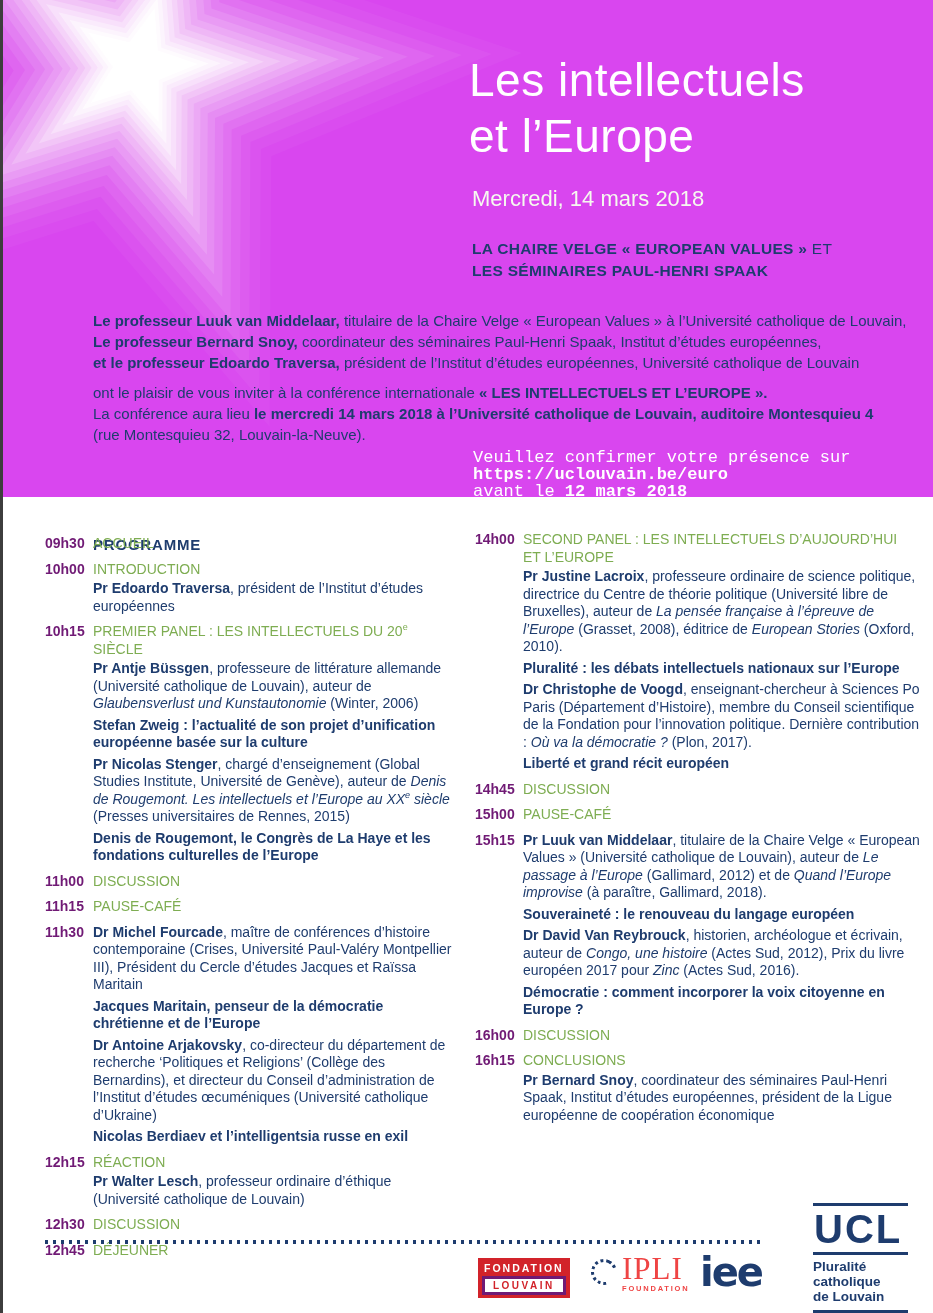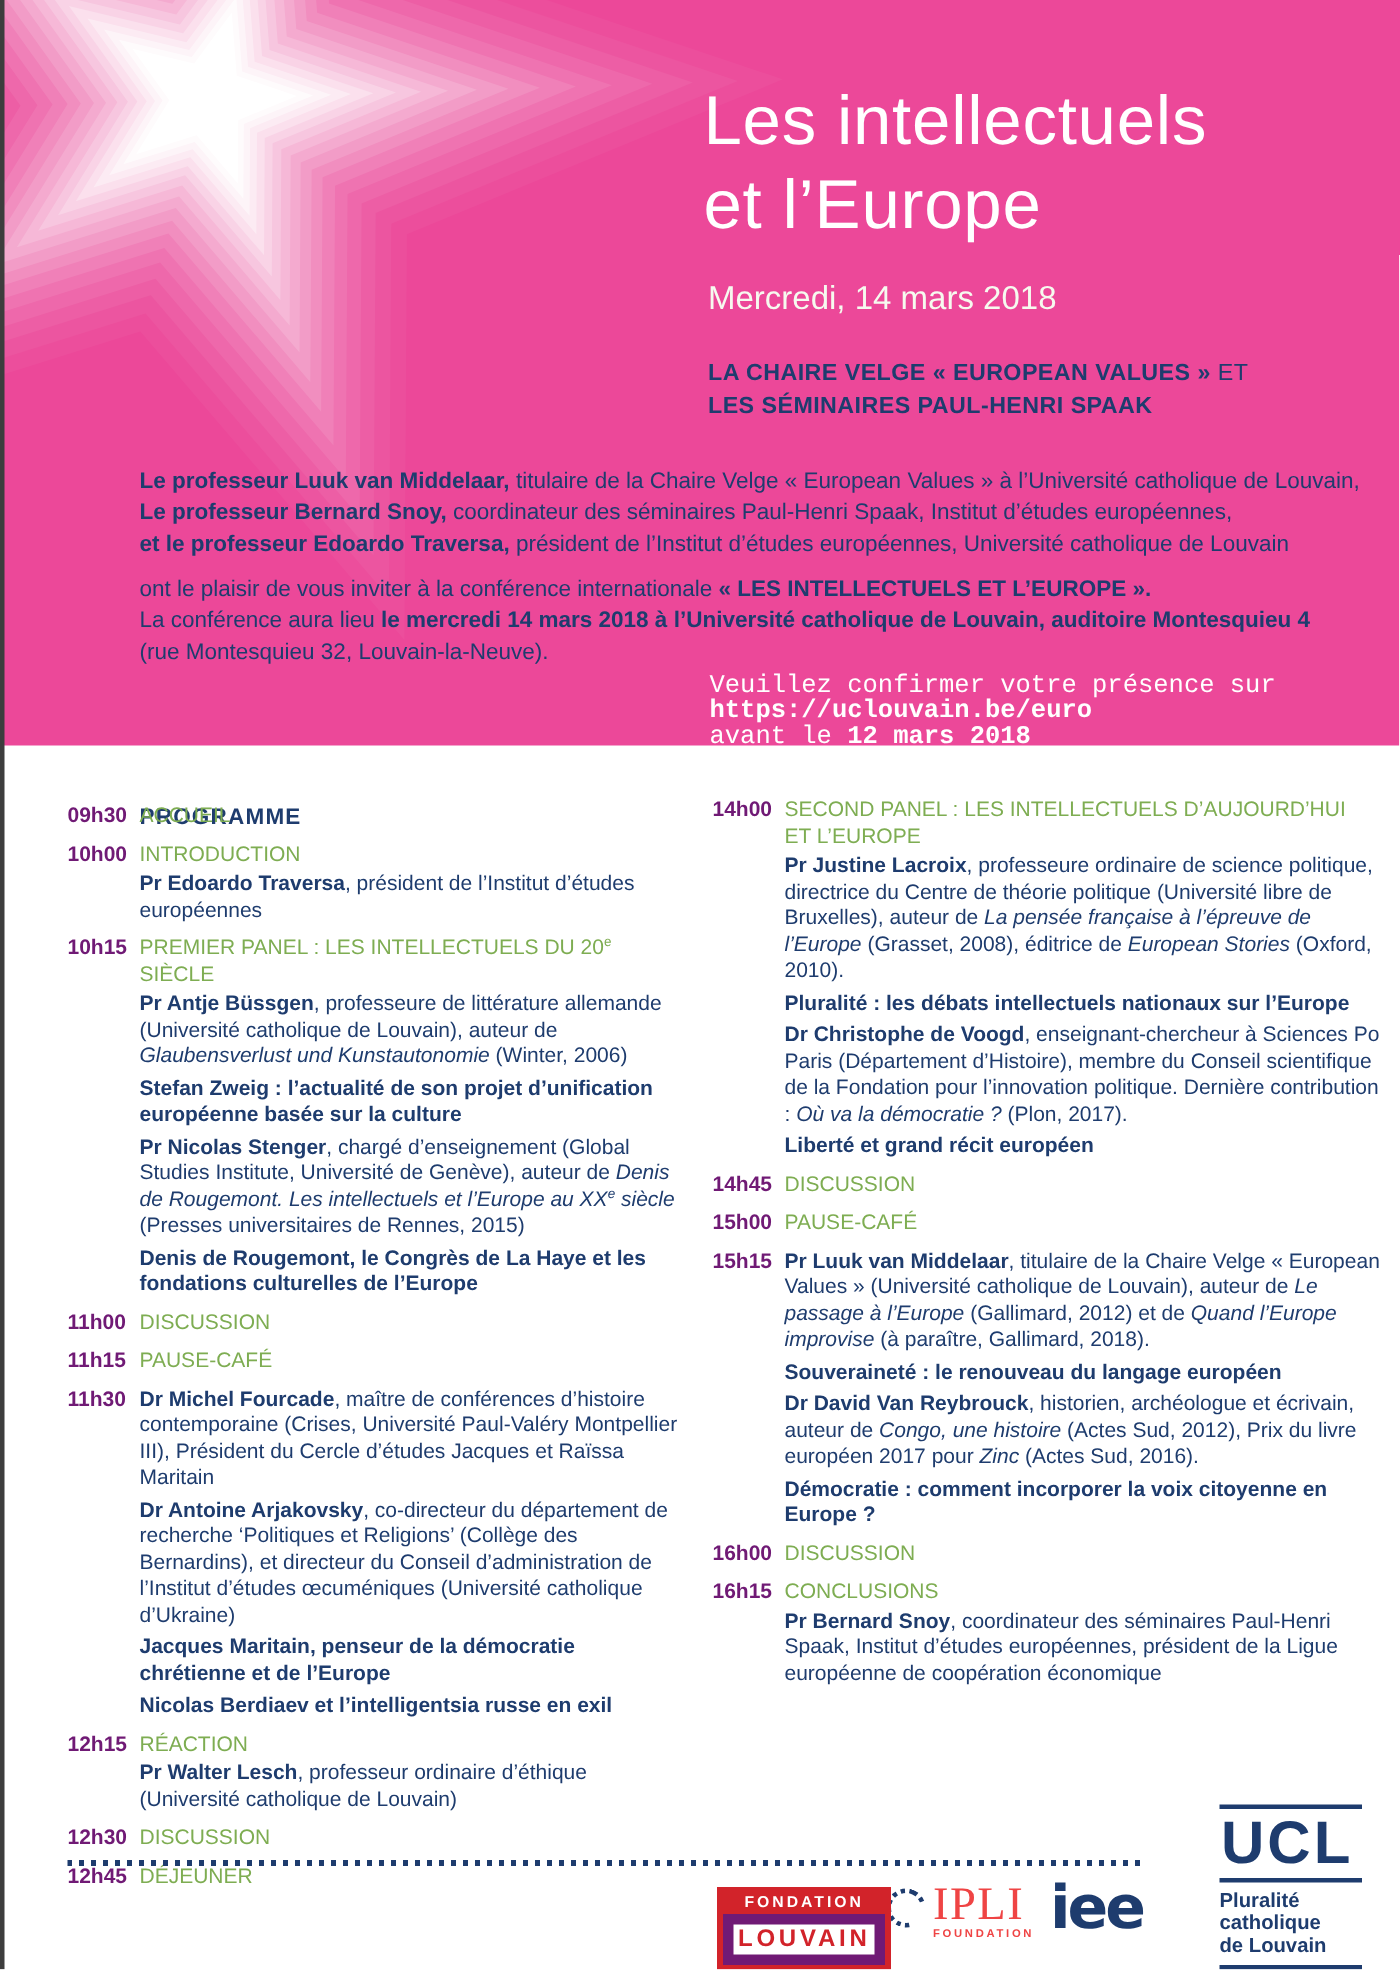--- a/index.html
+++ b/index.html
@@ -1,21 +1,21 @@
 <!DOCTYPE html>
 <html lang="fr"><head>
 <meta charset="utf-8">
 <style>
   html,body{margin:0;padding:0;background:#fff;}
   body{font-family:"Liberation Sans",sans-serif;color:#1e3c6e;}
   .page{position:relative;width:933px;height:1313px;background:#ffffff;overflow:hidden;}
   .scan-edge{position:absolute;left:0;top:0;width:3px;height:1313px;background:#3d3d3d;z-index:30;}
 
   
-  .hero{position:absolute;left:0;top:0;width:933px;height:497px;background:#ec4899;overflow:hidden;}
+  .hero{position:absolute;left:0;top:0;width:933px;height:497px;background:#d946ef;overflow:hidden;}
   .hero svg{position:absolute;left:0;top:0;display:block;}
   .title{position:absolute;left:469px;top:52px;color:#ffffff;font-size:46px;line-height:56px;font-weight:400;letter-spacing:.5px;}
   .date{position:absolute;left:472px;top:186px;color:#f6faef;font-size:22px;font-weight:400;}
   .subtitle{position:absolute;left:472px;top:238px;color:#1e3c6e;font-size:15.5px;line-height:22px;letter-spacing:.3px;}
   .intro{position:absolute;left:93px;top:310px;width:836px;font-size:15px;line-height:21px;color:#1e3c6e;}
   .intro2{position:absolute;left:93px;top:382px;width:836px;font-size:15px;line-height:21px;color:#1e3c6e;}
   .confirm{position:absolute;left:473px;top:449px;color:#ffffff;font-size:17px;line-height:17px;font-family:Liberation Mono, monospace;}
 
   
   .programme-title{position:absolute;left:93px;top:506px;font-size:15px;font-weight:700;letter-spacing:.8px;color:#1e3c6e;margin-top:30px;}
@@ -32,22 +32,22 @@
   .seg{white-space:pre-wrap;}
   .b{font-weight:700;}
   .i{font-style:italic;}
   .sup{font-size:9px;vertical-align:super;line-height:0;}
 
   
   .dotline{position:absolute;left:45px;top:1240px;width:716px;height:4px;
     background-image:repeating-linear-gradient(90deg,#1e3c6e 0 3px,transparent 3px 8px);}
   .fondation{position:absolute;left:478px;top:1258px;background:#d2232a;padding:4px 4px 3px;z-index:5;}
   .fondation-l1{color:#fff;font-size:10.5px;font-weight:700;letter-spacing:2px;text-align:center;padding:0 2px 2px;}
-  .fondation-l2{background:#fff;color:#d2232a;font-size:16px;font-weight:800;letter-spacing:2.5px;text-align:center;
-    border:7px solid #701a75;padding:1px 3px;}
+  .fondation-l2{background:#fff;color:#d2232a;font-size:10px;font-weight:800;letter-spacing:2.5px;text-align:center;
+    border:3px solid #701a75;padding:1px 3px;}
   .ipli{position:absolute;left:591px;top:1253px;display:flex;align-items:flex-start;color:#ef4444;}
   .ipli-icon{width:20px;height:20px;border:3.5px dotted #1e3c6e;border-radius:50%;border-right-color:transparent;
     transform:rotate(25deg);margin:6px 5px 0 0;}
   .ipli-name{font-family:"Liberation Serif",serif;font-size:31px;line-height:31px;letter-spacing:1px;}
   .ipli-sub{font-size:7.5px;font-weight:700;letter-spacing:1.8px;margin-top:0;}
   .iee{position:absolute;left:700px;top:1252px;color:#1e3c6e;font-size:40px;line-height:40px;font-weight:800;
     letter-spacing:-2px;font-family:"DejaVu Sans",sans-serif;}
   .ucl{position:absolute;left:813px;top:1203px;width:95px;color:#1e3c6e;}
   .ucl-rule{height:3px;background:#1e3c6e;}
   .ucl-acronym{font-size:40px;line-height:46px;font-weight:700;letter-spacing:2px;padding-left:1px;}
@@ -160,22 +160,22 @@
           <div class="blocks"></div>
         </div>
       </div>
 
       <div class="entry">
         <span class="time">11h30</span>
         <div class="econtent">
 
           <div class="blocks">
             <div class="block"><span class="seg b">Dr Michel Fourcade</span><span class="seg">, maître de conférences d’histoire contemporaine (Crises, Université Paul-Valéry Montpellier III), Président du Cercle d’études Jacques et Raïssa Maritain</span></div>
+            <div class="block"><span class="seg b">Jacques Maritain, penseur de la démocratie chrétienne et de l’Europe</span></div>
             <div class="block"><span class="seg b">Dr Antoine Arjakovsky</span><span class="seg">, co-directeur du département de recherche ‘Politiques et Religions’ (Collège des Bernardins), et directeur du Conseil d’administration de l’Institut d’études œcuméniques (Université catholique d’Ukraine)</span></div>
-            <div class="block"><span class="seg b">Jacques Maritain, penseur de la démocratie chrétienne et de l’Europe</span></div>
             <div class="block"><span class="seg b">Nicolas Berdiaev et l’intelligentsia russe en exil</span></div>
           </div>
         </div>
       </div>
 
       <div class="entry">
         <span class="time">12h15</span>
         <div class="econtent">
           <div class="heading"><span class="seg">RÉACTION</span></div>
           <div class="blocks">

